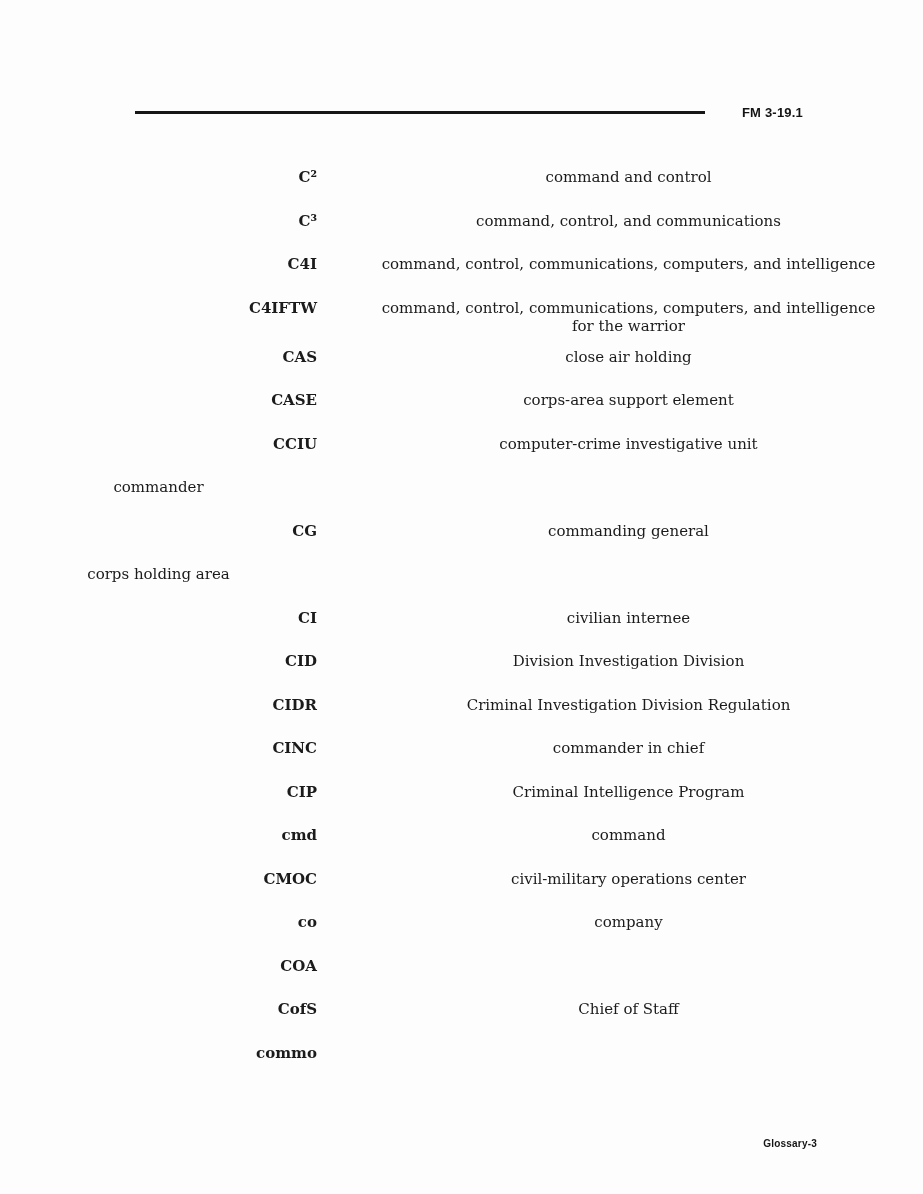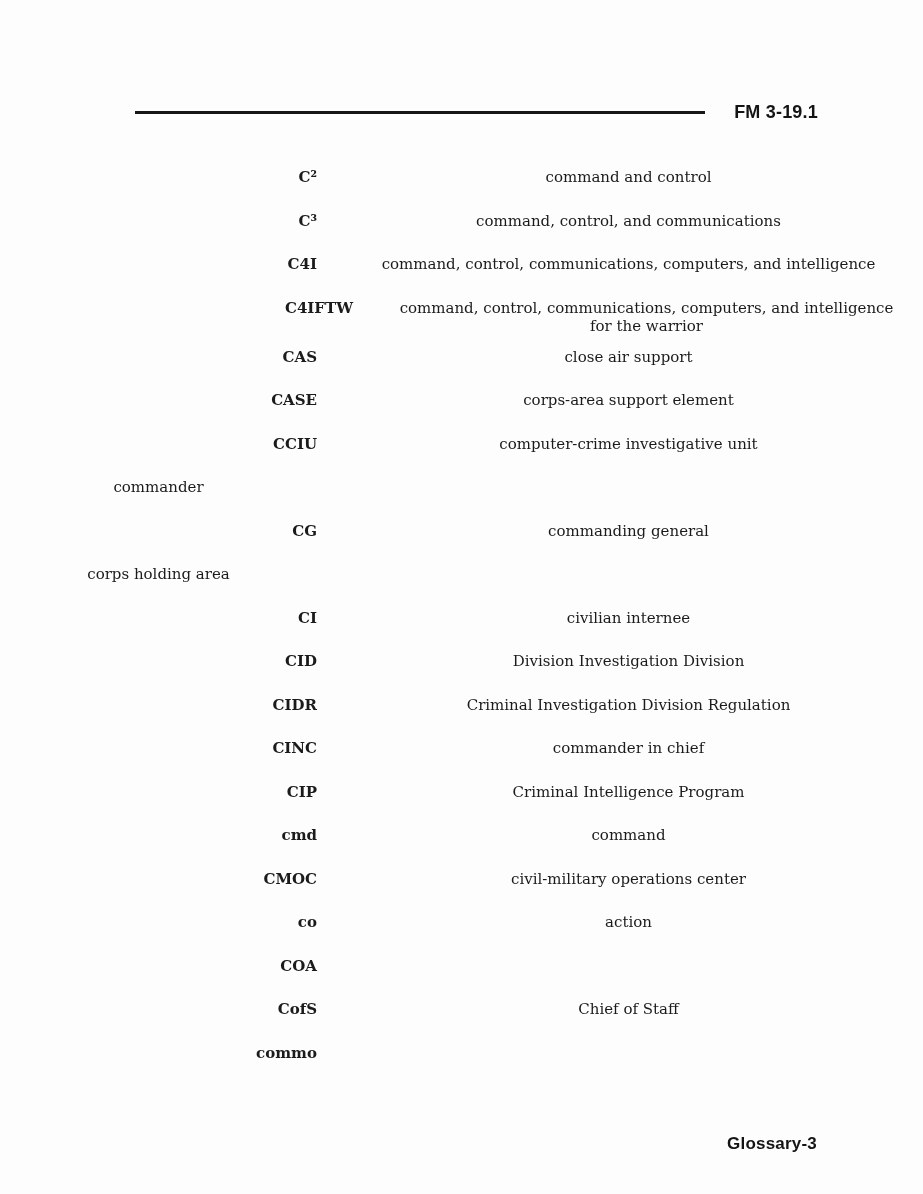--- a/index.html
+++ b/index.html
@@ -25,24 +25,24 @@
     position: absolute;
     left: 135px;
     top: 111px;
     width: 570px;
     height: 3px;
     background: #161616;
   }
   .header-label {
     position: absolute;
     top: 105px;
-    right: 105px;
+    right: 120px;
     font-family: "Liberation Sans", sans-serif;
     font-weight: bold;
-    font-size: 18px;
+    font-size: 13px;
     line-height: 15px;
     color: #141414;
     letter-spacing: 0.2px;
   }
 
   
   .glossary {
     position: absolute;
     top: 168px;
     left: 0;
@@ -51,40 +51,39 @@
   .entry {
     display: grid;
     grid-template-columns: 317px auto;
     column-gap: 17px;
     margin-bottom: 25px;
     font-size: 15px;
     line-height: 18.5px;
   }
   .entry.multiline {
     margin-bottom: 12px;
-    padding-left: 36px;
   }
   .term {
     text-align: right;
     font-weight: bold;
     white-space: nowrap;
   }
   .definition {
     text-align: center;
     white-space: pre-line;
   }
 
   
   .footer-label {
     position: absolute;
     top: 1136px;
     right: 106px;
     font-family: "Liberation Sans", sans-serif;
     font-weight: bold;
-    font-size: 17px;
+    font-size: 10px;
     line-height: 16px;
     color: #141414;
     letter-spacing: 0.2px;
   }
 </style>
 </head>
 <body>
 
 <div class="page">
 
@@ -108,21 +107,21 @@
     </div>
 
     <div class="entry multiline">
       <div class="term">C4IFTW</div>
       <div class="definition">command, control, communications, computers, and intelligence
 for the warrior</div>
     </div>
 
     <div class="entry">
       <div class="term">CAS</div>
-      <div class="definition">close air support</div>
+      <div class="definition">close air holding</div>
     </div>
 
     <div class="entry">
       <div class="term">CASE</div>
       <div class="definition">corps-area support element</div>
     </div>
 
     <div class="entry">
       <div class="term">CCIU</div>
       <div class="definition">computer-crime investigative unit</div>
@@ -171,21 +170,21 @@
       <div class="definition">command</div>
     </div>
 
     <div class="entry">
       <div class="term">CMOC</div>
       <div class="definition">civil-military operations center</div>
     </div>
 
     <div class="entry">
       <div class="term">co</div>
-      <div class="definition">action</div>
+      <div class="definition">company</div>
     </div>
 
     <div class="entry">
       <div class="term">COA</div>
     </div>
 
     <div class="entry">
       <div class="term">CofS</div>
       <div class="definition">Chief of Staff</div>
     </div>

